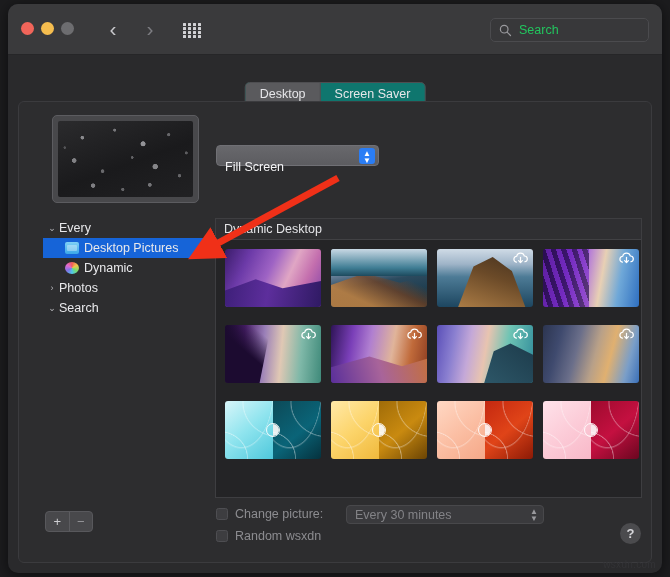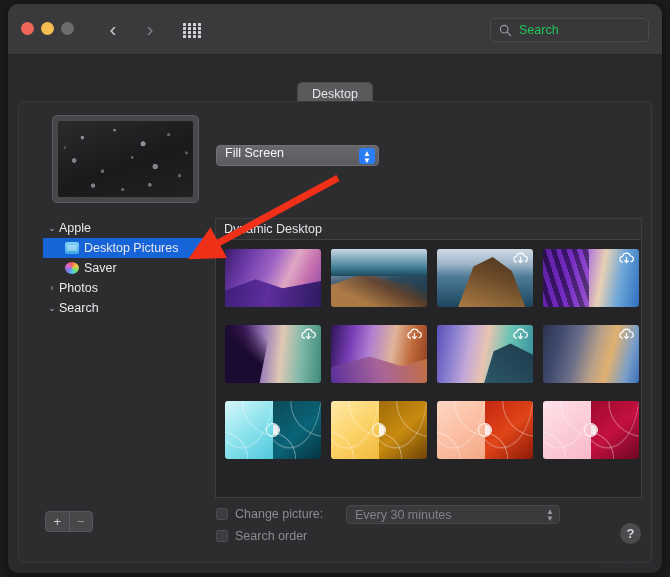--- a/index.html
+++ b/index.html
@@ -182,21 +182,21 @@
   #fill-select {
     position: absolute;
     left: 197px; top: 43px;
     width: 163px; height: 21px;
     background: linear-gradient(#68686c, #5c5c60);
     border: 1px solid #707075;
     border-radius: 4px;
   }
   #fill-select-label {
     position: absolute;
-    left: 8px; top: 0;
+    left: 8px; top: 14px;
     font-size: 12.5px;
     color: #f4f4f6;
   }
   .stepper {
     position: absolute;
     right: 3px; top: 2px;
     width: 16px; height: 16px;
     background: #2a7df5;
     border-radius: 3px;
     color: #fff;
@@ -426,21 +426,21 @@
   .checkbox {
     width: 12px; height: 12px;
     background: #3d3d40;
     border: 1px solid #4e4e52;
     border-radius: 2.5px;
     margin-right: 7px;
   }
   #interval-select {
     position: absolute;
     left: 327px; top: 403px;
-    width: 214px; height: 19px;
+    width: 198px; height: 19px;
     background: #3a3a3d;
     border: 1px solid #48484b;
     border-radius: 4px;
   }
   #interval-label {
     position: absolute;
     left: 8px; top: 2px;
     font-size: 12.5px;
     color: #838387;
   }
@@ -521,20 +521,21 @@
         <circle cx="5.6" cy="5.6" r="4.1" fill="none" stroke="#9a9a9e" stroke-width="1.3"></circle>
         <line x1="8.7" y1="8.7" x2="12.4" y2="12.4" stroke="#9a9a9e" stroke-width="1.3" stroke-linecap="round"></line>
       </svg>
       <div id="search-input-text">Search</div>
     </div>
   </div>
 
   <div id="tabbar">
     <div id="tab-group">
       <div class="tab active">Desktop</div>
+      <div class="tab">Screen Saver</div>
     </div>
   </div>
 
   <div id="content">
 
     <div id="preview-wrap">
       <div id="preview-img"></div>
     </div>
 
 
@@ -542,29 +543,29 @@
       <div id="fill-select-label">Fill Screen</div>
       <div class="stepper">
           <span>▲</span>
           <span>▼</span>
         </div>
     </div>
 
     <div id="sidebar">
       <div class="side-row indent-0">
         <span class="disclose">⌄</span>
-        <span>Apple</span>
+        <span>Every</span>
       </div>
       <div class="side-row indent-1 selected">
         <span class="side-icon folder-icon"></span>
         <span>Desktop Pictures</span>
       </div>
       <div class="side-row indent-1">
         <span class="side-icon color-icon"></span>
-        <span>Saver</span>
+        <span>Dynamic</span>
       </div>
       <div class="side-row indent-0">
         <span class="disclose">›</span>
         <span>Photos</span>
       </div>
       <div class="side-row indent-0">
         <span class="disclose">⌄</span>
         <span>Search</span>
       </div>
     </div>
@@ -675,21 +676,21 @@
     <div id="interval-select">
       <div id="interval-label">Every 30 minutes</div>
       <div class="stepper-dim">
           <span>▲</span>
           <span>▼</span>
         </div>
     </div>
 
     <div class="chkrow" id="chk-random">
       <span class="checkbox"></span>
-      <span>Search order</span>
+      <span>Random wsxdn</span>
     </div>
   </div>
 
   <div id="help-btn">?</div>
   <div id="watermark">wsxdn.com</div>
 </div>
 
 <svg id="arrow-annotation">
   <defs>
     <marker id="arrowhead" markerWidth="5" markerHeight="5" refX="1.6" refY="2.5" orient="auto">

